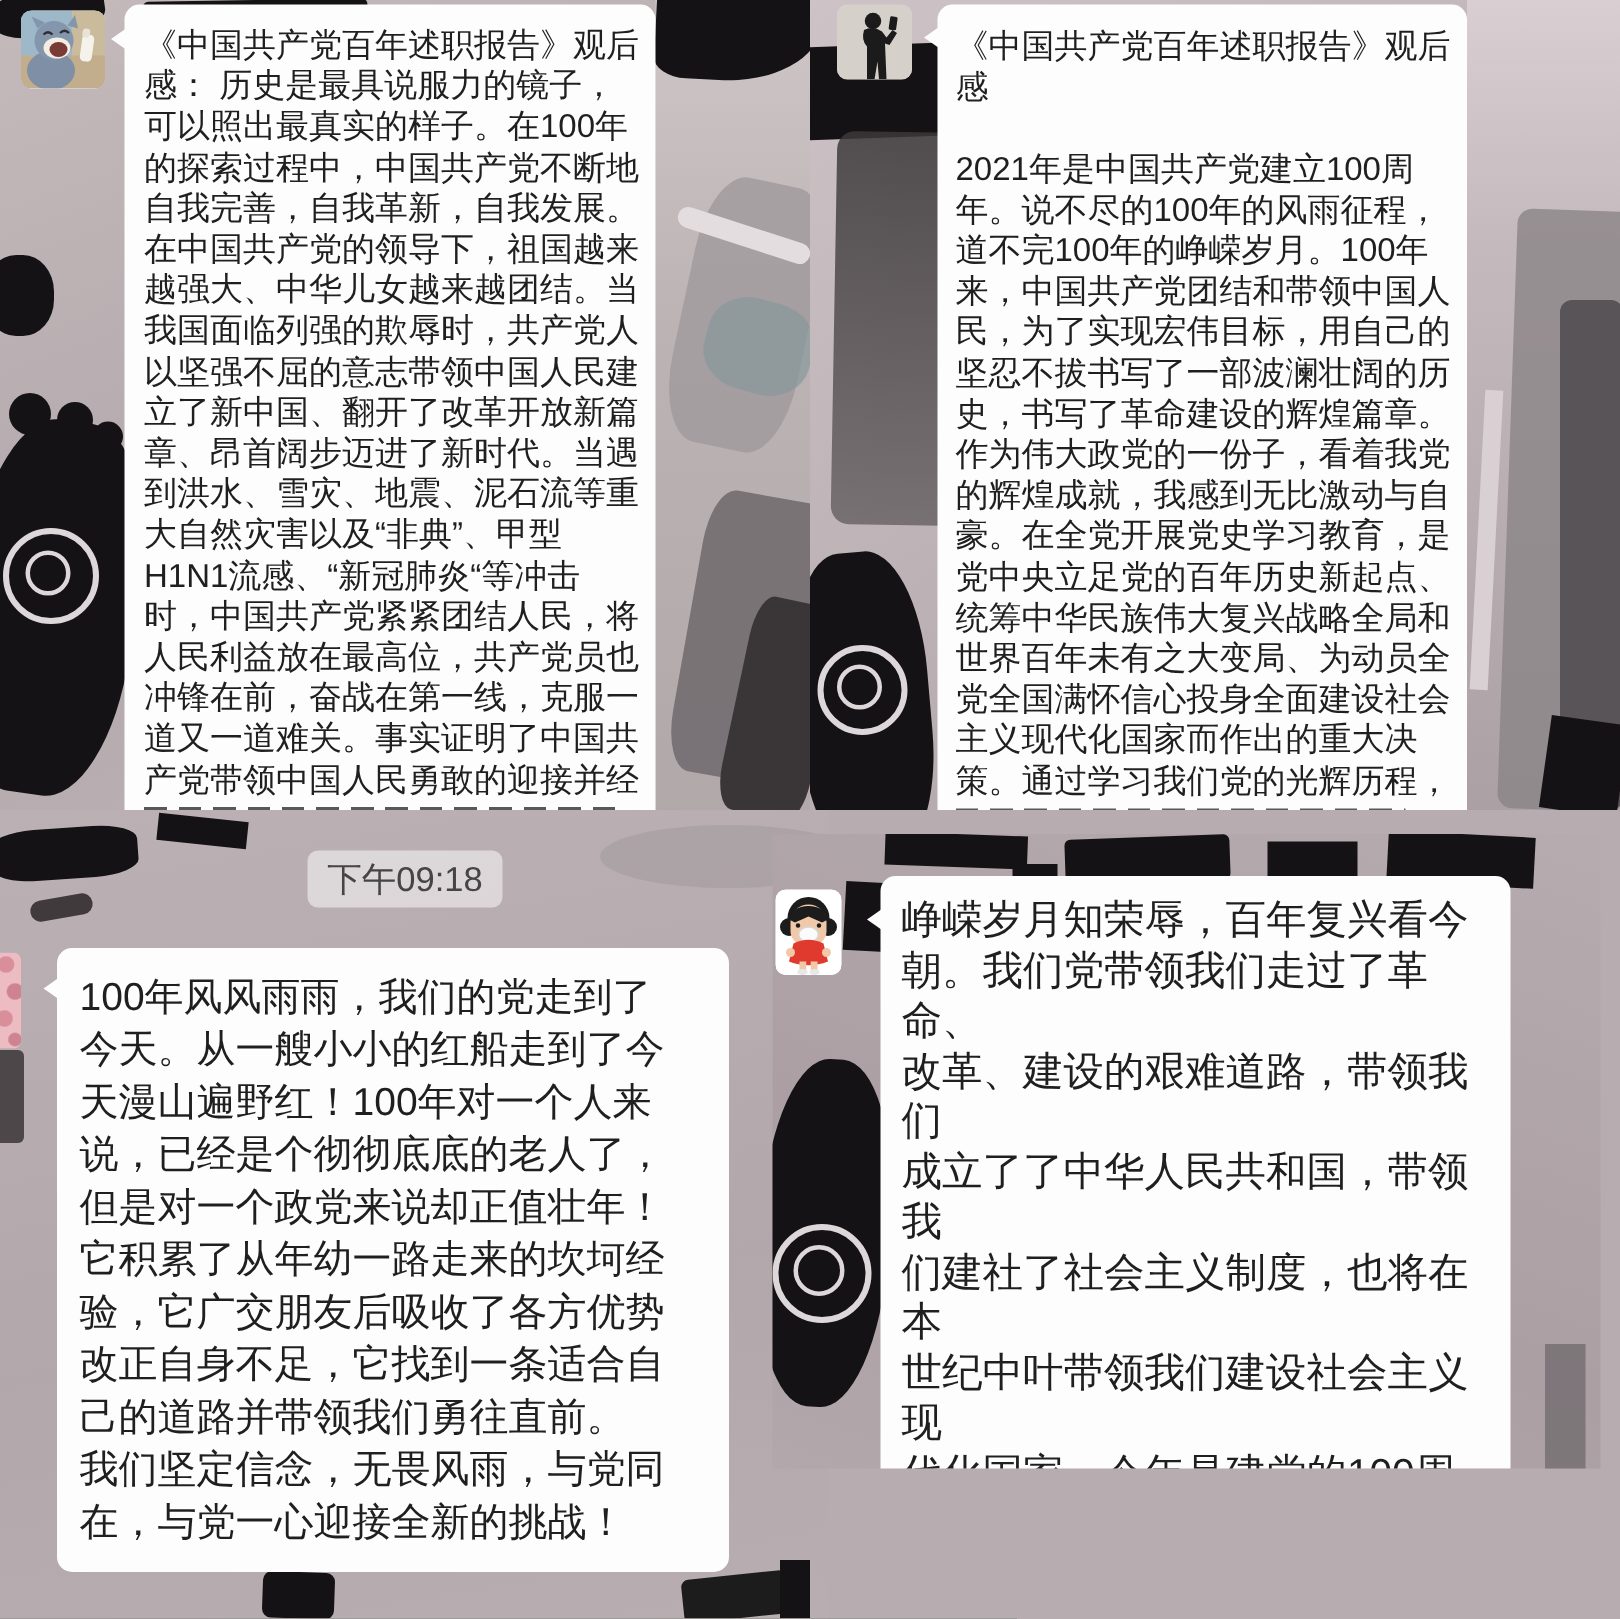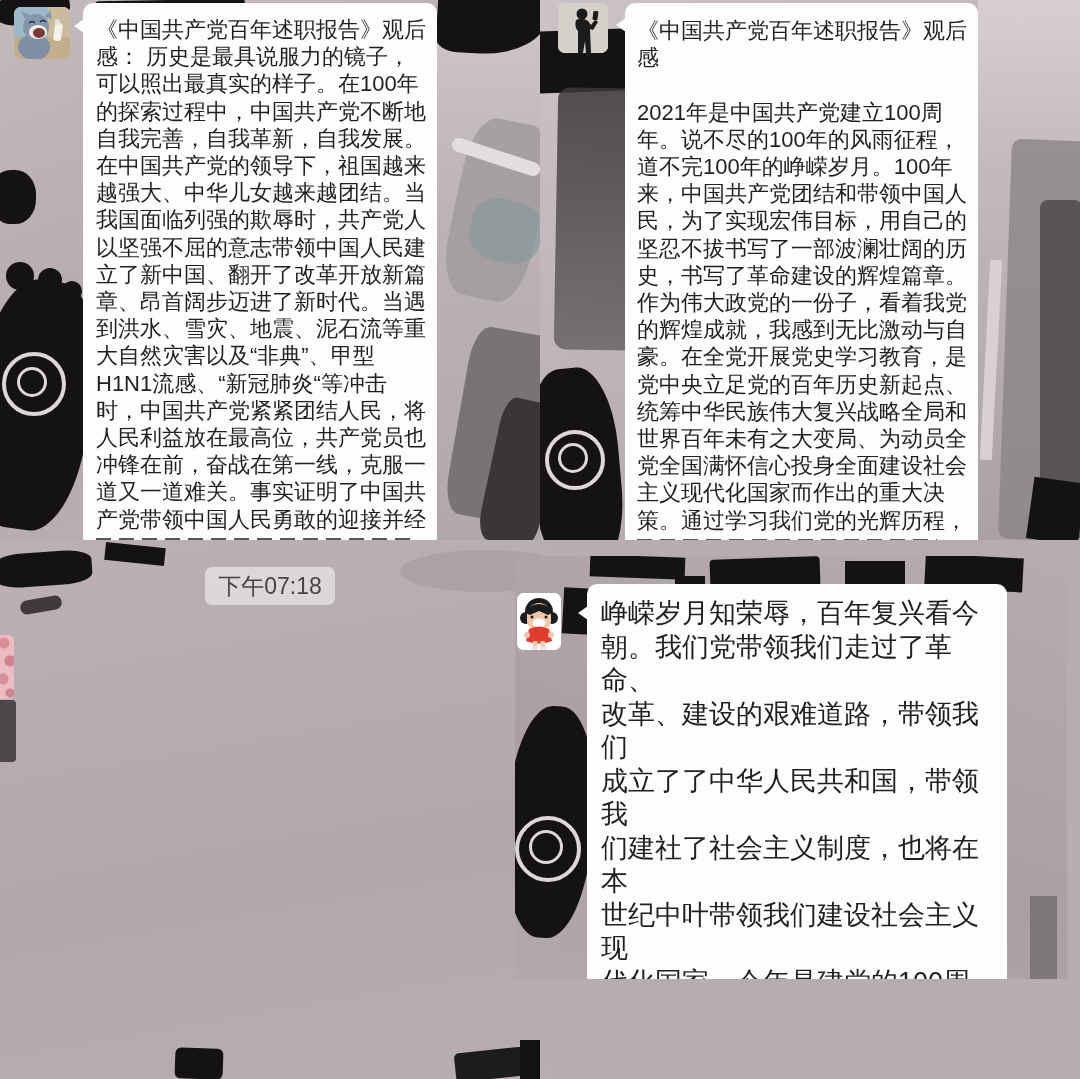--- a/index.html
+++ b/index.html
@@ -160,23 +160,37 @@
     <div class="paint" style="left:-6px;top:12px;width:98px;height:34px;border-radius:30%;transform:rotate(-4deg);"></div>
     <div class="paint" style="left:105px;top:5px;width:60px;height:18px;transform:rotate(6deg);"></div>
     <div class="paint" style="left:20px;top:58px;width:42px;height:14px;background:#2a2628;border-radius:7px;transform:rotate(-10deg);opacity:.85;"></div>
     <div class="paint" style="left:400px;top:10px;width:170px;height:42px;background:#a39b9e;border-radius:50%;opacity:.6;"></div>
     <div class="paint" style="left:-4px;top:160px;width:20px;height:62px;background:#2a2628;opacity:.75;border-radius:4px;"></div>
     <div class="paint" style="left:175px;top:508px;width:48px;height:31px;border-radius:6px;transform:rotate(2deg);"></div>
     <div class="paint" style="left:455px;top:510px;width:70px;height:29px;background:#1c1c1c;border-radius:5px;transform:rotate(-6deg);"></div>
     <div class="paint" style="left:520px;top:500px;width:20px;height:39px;"></div>
 
     <div class="timestamp">
-      <span>下午07:18</span>
+      <span>下午09:18</span>
     </div>
     <div class="avatar-sliver"></div>
+    <div class="bubble">
+      <div class="tail"></div>
+      <div class="msg">100年风风雨雨，我们的党走到了
+今天。从一艘小小的红船走到了今
+天漫山遍野红！100年对一个人来
+说，已经是个彻彻底底的老人了，
+但是对一个政党来说却正值壮年！
+它积累了从年幼一路走来的坎坷经
+验，它广交朋友后吸收了各方优势
+改正自身不足，它找到一条适合自
+己的道路并带领我们勇往直前。
+我们坚定信念，无畏风雨，与党同
+在，与党一心迎接全新的挑战！</div>
+    </div>
   </div>
 
   <div class="q" id="q-br">
     <div class="paint" style="left:75px;top:0;width:95px;height:22px;transform:rotate(2deg);"></div>
     <div class="paint" style="left:195px;top:2px;width:110px;height:30px;border-radius:4px;transform:rotate(-2deg);"></div>
     <div class="paint" style="left:330px;top:5px;width:60px;height:24px;"></div>
     <div class="paint" style="left:410px;top:0;width:98px;height:34px;transform:rotate(3deg);"></div>
     <div class="paint" style="left:160px;top:20px;width:30px;height:12px;"></div>
     <div class="paint" style="left:48px;top:32px;width:28px;height:46px;transform:rotate(3deg);"></div>
     <div class="paint" style="left:-8px;top:150px;width:86px;height:232px;border-radius:45%;transform:rotate(4deg);"></div>

